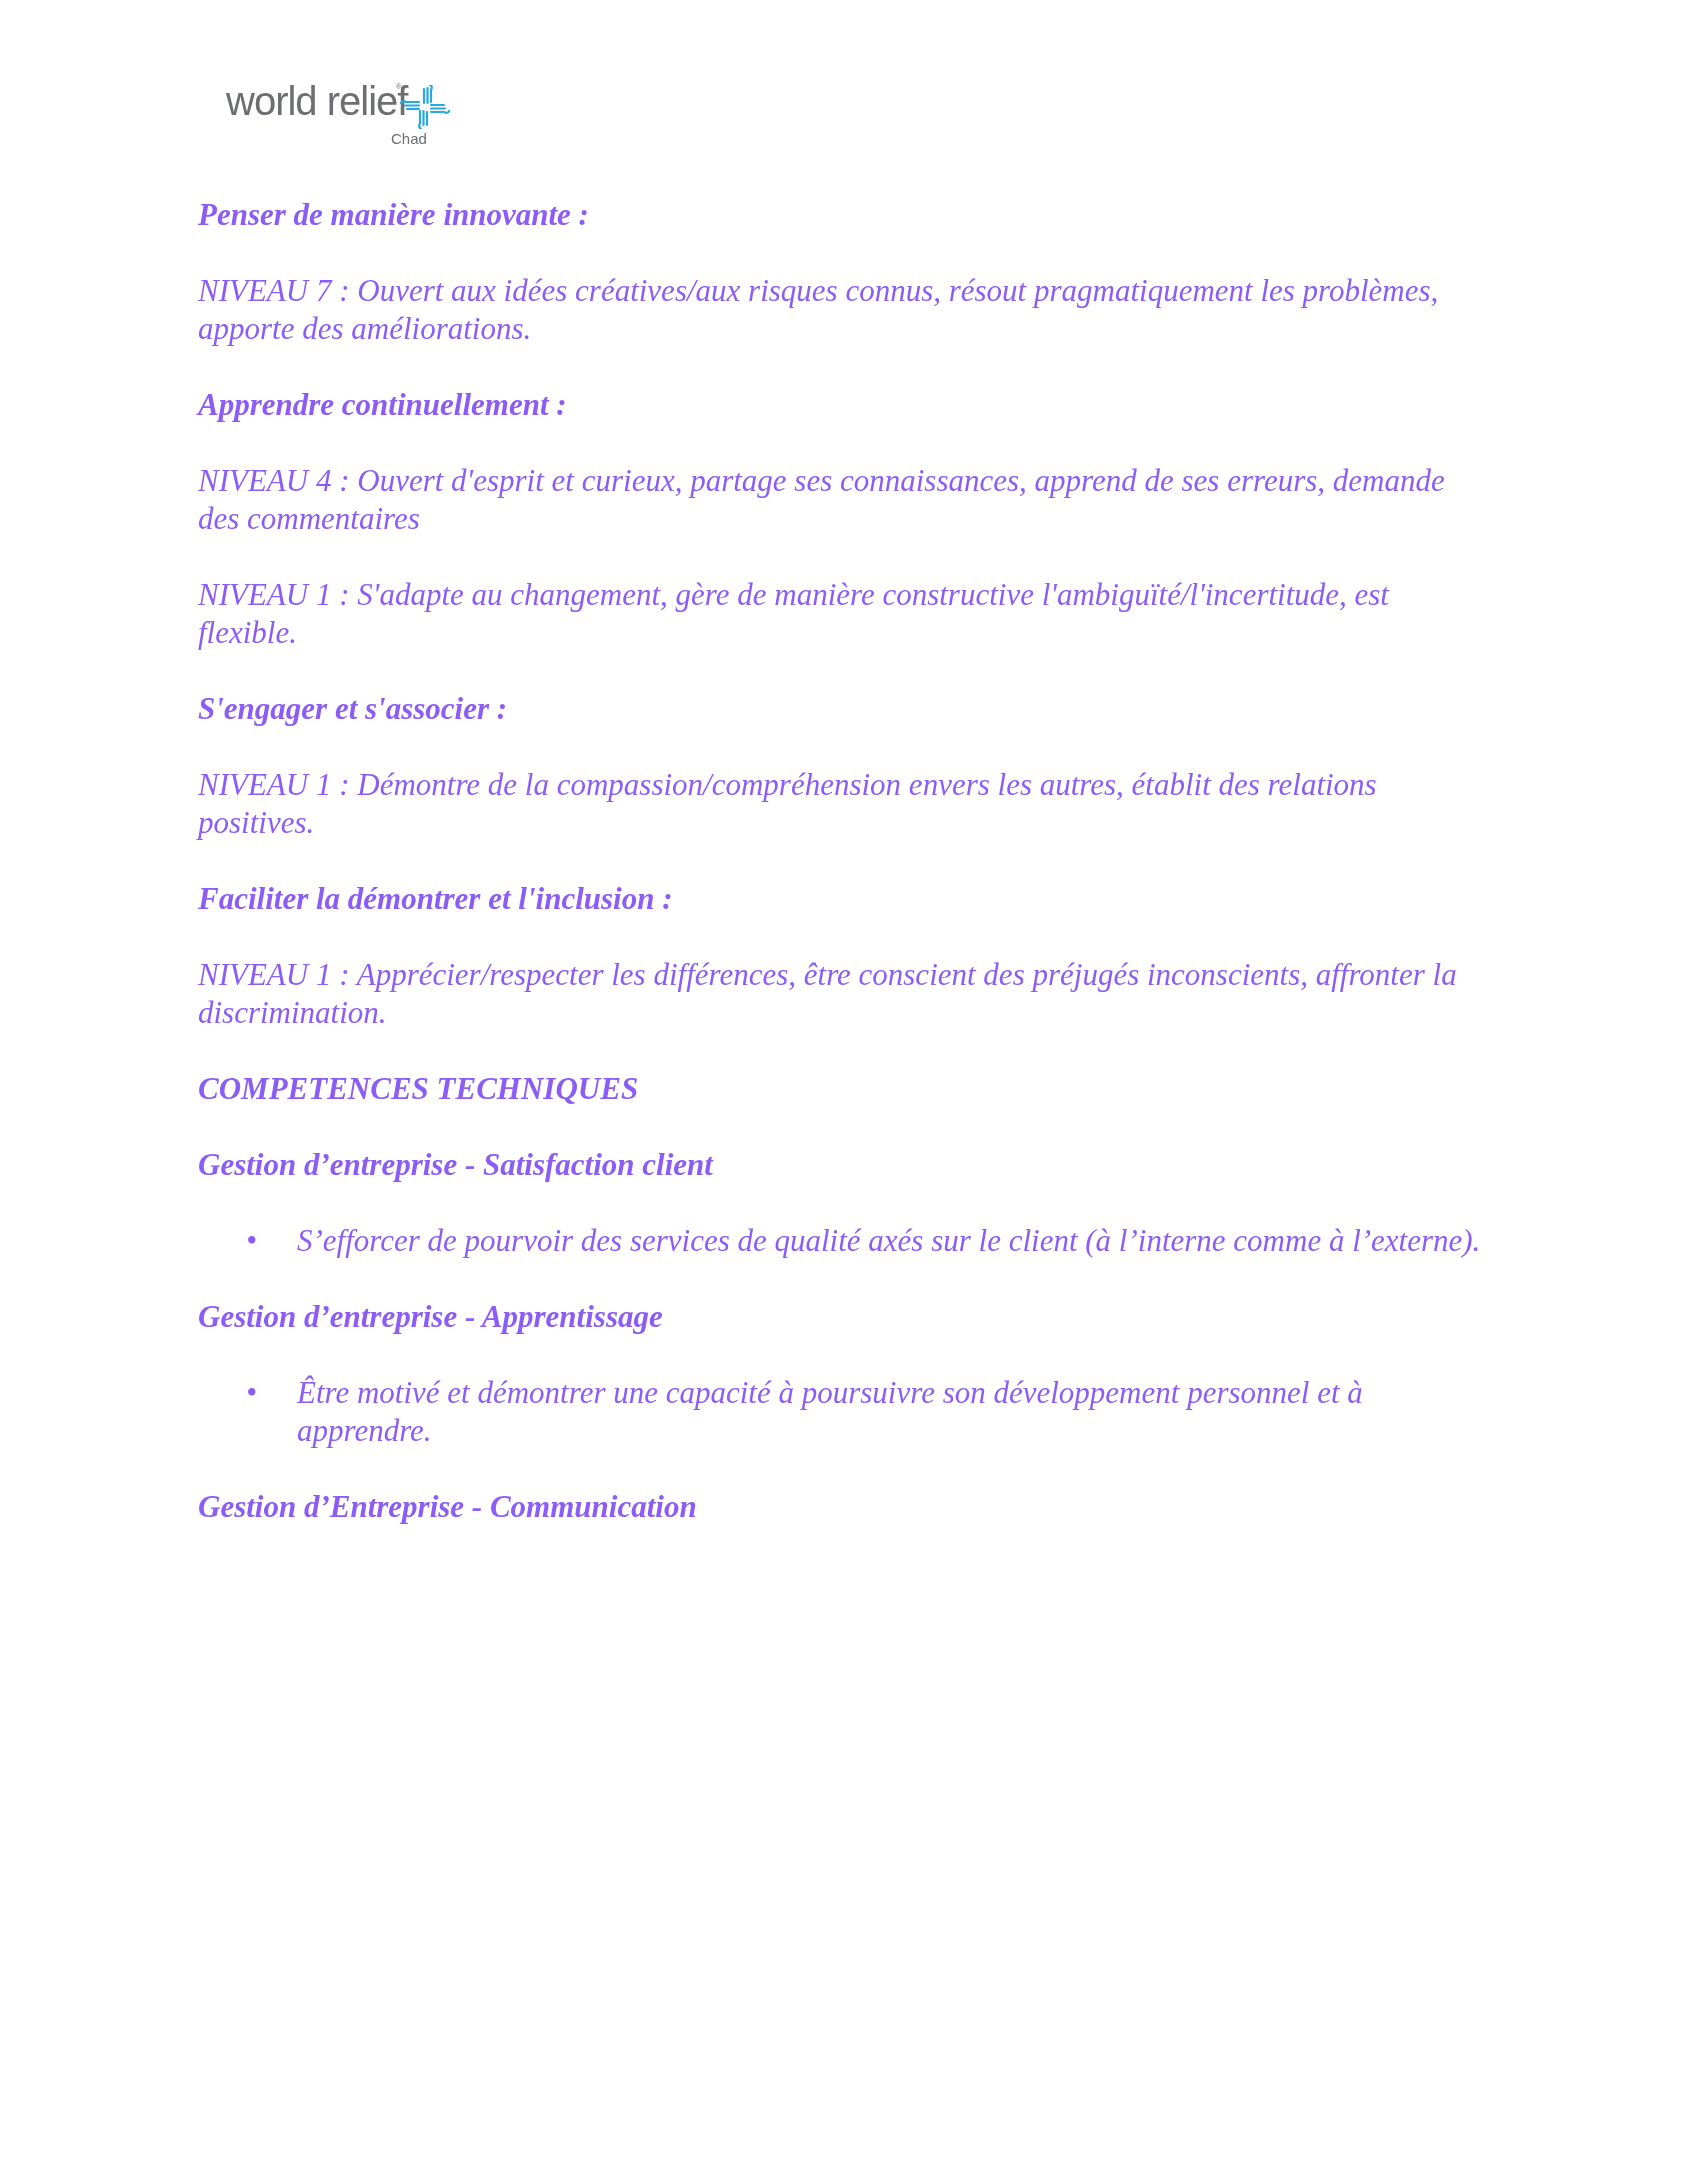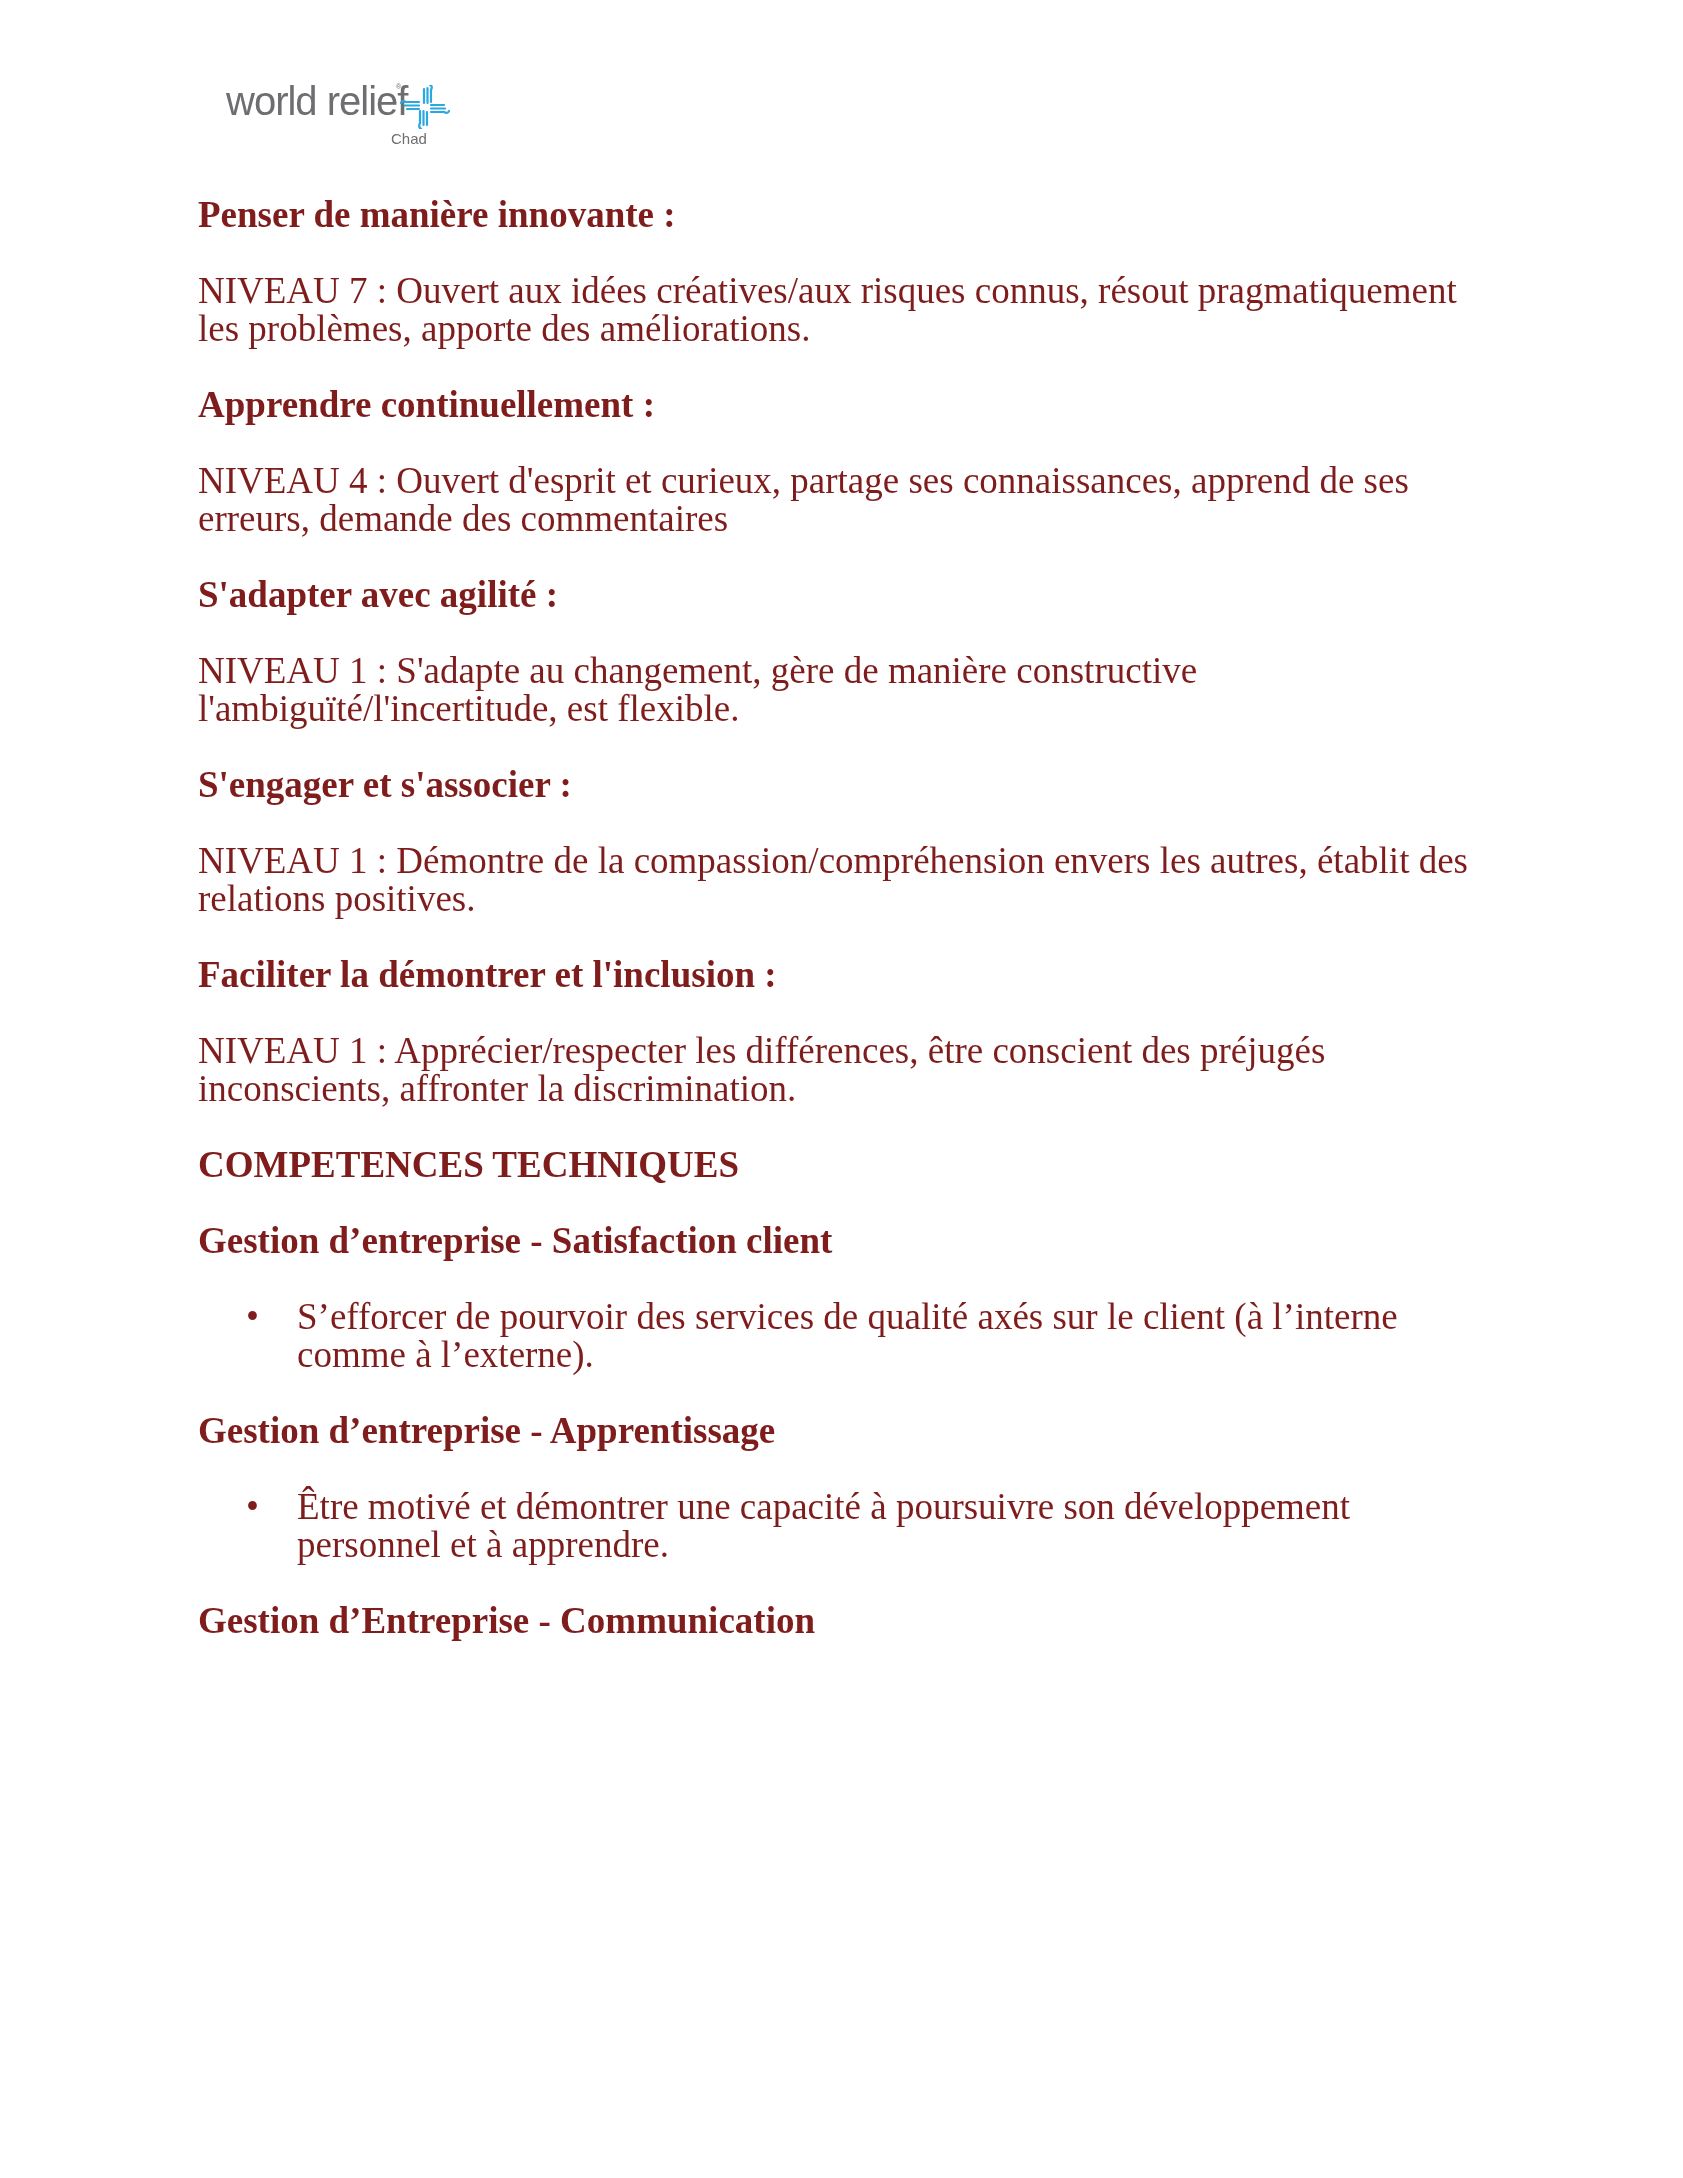--- a/index.html
+++ b/index.html
@@ -3,21 +3,21 @@
 <meta charset="utf-8">
 <style>
   html, body { margin: 0; padding: 0; background: #ffffff; }
   body { width: 1683px; height: 2178px; position: relative; overflow: hidden; }
   .page { position: absolute; left: 0; top: 0; width: 1683px; height: 2178px; background: #fff; }
   .logo { position: absolute; left: 226px; top: 77px; width: 228px; height: 79px; }
   .logo-text { position: absolute; left: 0; top: 0; font-family: "Liberation Sans", sans-serif; font-size: 40px; color: #6d6e71; letter-spacing: -1px; white-space: nowrap; line-height: 48px; }
   .logo-reg { position: absolute; left: 170px; top: 6px; font-family: "Liberation Sans", sans-serif; font-size: 7px; color: #6d6e71; }
   .logo-sub { position: absolute; left: 129px; top: 53px; font-family: "Liberation Sans", sans-serif; font-size: 15px; color: #6d6e71; margin-left: 36px; }
   .logo-mark { position: absolute; left: 174px; top: 8px; width: 50px; height: 44px; }
-  .content { position: absolute; left: 198px; top: 196px; width: 1287px; font-family: "Liberation Serif", serif; font-size: 37px; line-height: 38px; color: #7f1d1d; }
+  .content { position: absolute; left: 198px; top: 196px; width: 1287px; font-family: "Liberation Serif", serif; font-size: 31px; line-height: 38px; color: #8b5cf6; font-style: italic; }
   .heading { font-weight: bold; margin: 0 0 38px 0; }
   .para { margin: 0 0 38px 0; }
   ul.bullets { list-style: none; margin: 0 0 38px 0; padding: 0; }
   ul.bullets li { position: relative; padding-left: 99px; }
   .bullet { position: absolute; left: 48px; top: 0; }
 </style>
 </head>
 <body>
 
 <div class="page">
@@ -58,21 +58,20 @@
       <p class="heading">Penser de manière innovante :</p>
       <p class="para">NIVEAU 7 : Ouvert aux idées créatives/aux risques connus, résout pragmatiquement les problèmes, apporte des améliorations.</p>
     </section>
 
     <section>
       <p class="heading">Apprendre continuellement :</p>
       <p class="para">NIVEAU 4 : Ouvert d'esprit et curieux, partage ses connaissances, apprend de ses erreurs, demande des commentaires</p>
     </section>
 
     <section>
-      <p class="heading">S'adapter avec agilité :</p>
       <p class="para">NIVEAU 1 : S'adapte au changement, gère de manière constructive l'ambiguïté/l'incertitude, est flexible.</p>
     </section>
 
 
     <section>
       <p class="heading">S'engager et s'associer :</p>
       <p class="para">NIVEAU 1 : Démontre de la compassion/compréhension envers les autres, établit des relations positives.</p>
     </section>
 
     <section>

